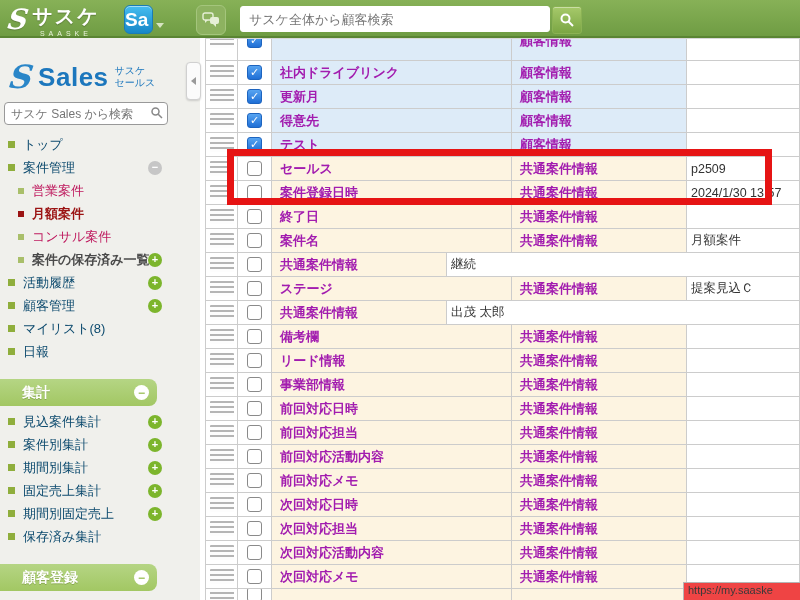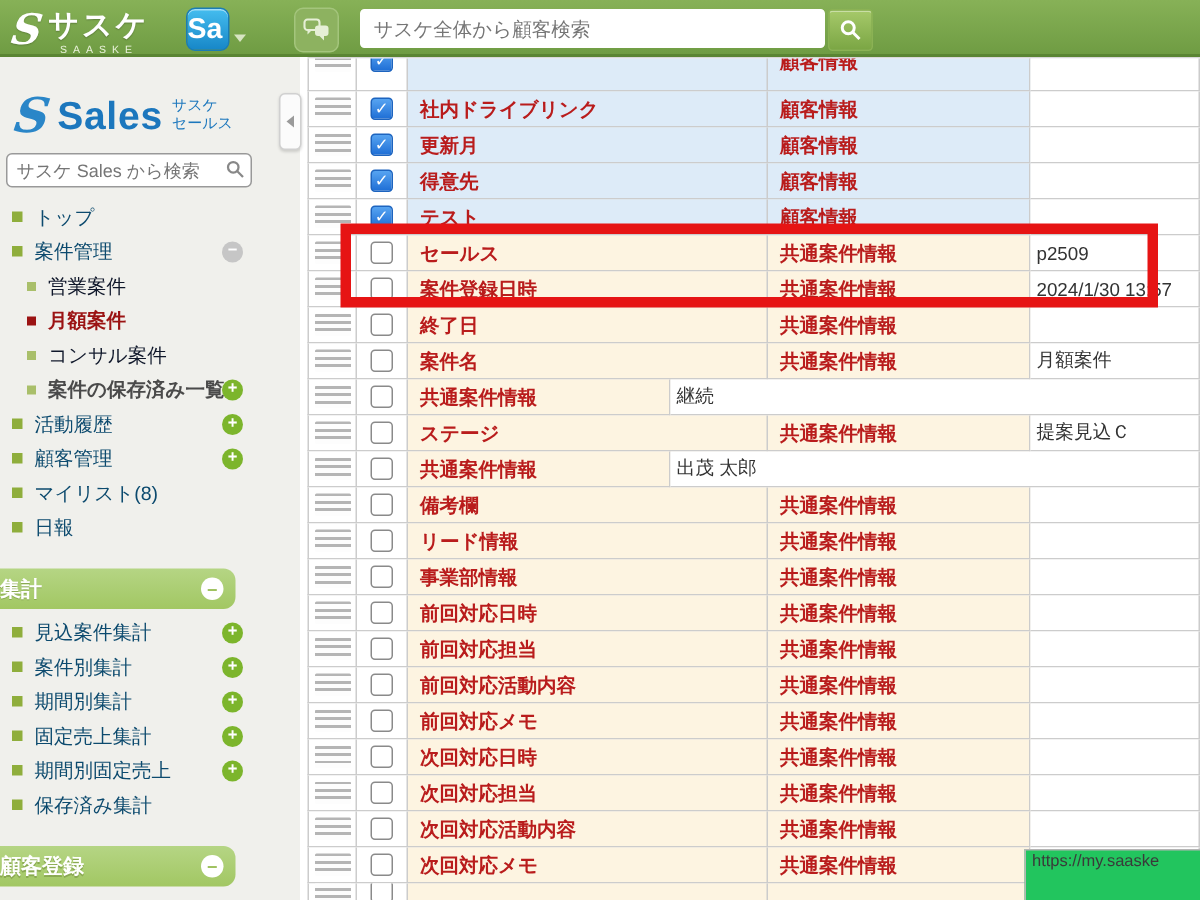--- a/index.html
+++ b/index.html
@@ -47,68 +47,68 @@
   .collapse-tab{position:absolute;left:186px;top:62px;width:13px;height:36px;background:#fbfbfb;
                 border:1px solid #d0d0d0;border-radius:4px;box-shadow:0 1px 2px rgba(0,0,0,.15);
                 display:flex;align-items:center;justify-content:center;cursor:pointer;z-index:5}
   .arrow-left{width:0;height:0;border-top:4px solid transparent;border-bottom:4px solid transparent;
               border-right:5px solid #9a9a9a}
   .menu-item{display:flex;align-items:center;height:23px;padding-left:8px;position:relative;cursor:pointer}
   .menu-item.indent{padding-left:18px}
   .bullet{width:7px;height:7px;background:#8fae3c;margin-right:8px;flex:none}
   .menu-item.indent .bullet{width:6px;height:6px;background:#a9bf6a}
   .mlabel{font-size:13px;color:#0c4a6e}
-  .menu-item.green .mlabel{color:#0f172a}
+  .menu-item.green .mlabel{color:#be185d}
   .menu-item.active .mlabel{color:#9b1313;font-weight:bold}
   .menu-item.active .bullet{background:#9b1313}
   .menu-item.bold .mlabel{color:#4a4a4a;font-weight:bold}
   .icon-right{position:absolute;right:38px;width:14px;height:14px;border-radius:50%;
               display:flex;align-items:center;justify-content:center;font-size:11px;font-weight:bold;
               color:#fff;line-height:1;cursor:pointer}
   .plus-ic{background:#7cb52c}
   .minus-gray-ic{background:#c6c6c6}
   .sec-head{width:157px;height:27px;background:linear-gradient(#b5d584,#a2c763);
             border-radius:0 8px 8px 0;display:flex;align-items:center;margin-top:16px;position:relative}
-  .sec-title{color:#fff;font-weight:bold;font-size:14px;margin-left:0;text-shadow:0 1px 0 #8aa952}
+  .sec-title{color:#fff;font-weight:bold;font-size:14px;margin-left:22px;text-shadow:0 1px 0 #8aa952}
   .sec-minus{position:absolute;right:8px;width:15px;height:15px;background:#fff;border-radius:50%;
              display:flex;align-items:center;justify-content:center;color:#9fc25f;font-weight:bold;
              font-size:12px;line-height:1;cursor:pointer}
   .sec-items{margin-top:4px}
 
   
   .main{position:absolute;left:205px;top:38px;width:595px;height:562px;background:#fff;border-top:1px solid #d8d8d8}
   .trow{display:flex;height:24px;box-sizing:border-box}
   .trow>div{border-bottom:1px solid #ccc;border-right:1px solid #ccc;box-sizing:border-box;
             display:flex;align-items:center;overflow:hidden}
   .c-handle{width:33px;border-left:1px solid #ccc;justify-content:center;background:#fff}
   .c-cb{width:34px;justify-content:center;background:#fff}
   .c-label{width:240px;padding-left:8px}
   .c-cat{width:175px;padding-left:8px}
   .c-val{flex:1;padding-left:4px;background:#fff}
   .trow.checked .c-label,.trow.checked .c-cat{background:#ddebf8}
   .trow.unchecked .c-label,.trow.unchecked .c-cat{background:#fdf4e1}
-  .c-label span,.c-cat span{font-size:13px;font-weight:bold;color:#b91c1c;white-space:nowrap}
+  .c-label span,.c-cat span{font-size:13px;font-weight:bold;color:#a21caf;white-space:nowrap}
   .c-val span{font-size:12.5px;color:#333;white-space:nowrap}
   .handle-icon{width:24px;height:15px;border-radius:1px;
                background:repeating-linear-gradient(to bottom,#b5b5b5 0 2px,#fdfdfd 2px 5px);cursor:grab}
   .cb{width:15px;height:15px;border-radius:3px;box-sizing:border-box;flex:none;cursor:pointer;
       display:flex;align-items:center;justify-content:center}
   .cb.on{background:linear-gradient(#57a4f1,#1f6fd6);border:1px solid #1d64bf;color:#fff;
          font-size:11px;font-weight:bold}
   .cb.off{background:#fff;border:1px solid #8a8a8a}
   .trow.pt{height:22px}
   .trow.pt .cb,.trow.pt .handle-icon,.trow.pt span{transform:translateY(-9px)}
   .trow.pb{height:12px}
 
   
   .red-box{position:absolute;left:227px;top:149px;width:545px;height:56px;
            border:7px solid #e61414;box-sizing:border-box;z-index:30;pointer-events:none}
-  .statusbar{position:absolute;right:0;bottom:0;height:16px;width:112px;background:#22c55e;
+  .statusbar{position:absolute;right:0;bottom:0;height:16px;width:112px;background:#ef4444;
              border:1px solid #b5b5b5;border-right:none;border-bottom:none;z-index:40;
-             font-size:11px;color:#3a3a3a;padding:1px 0 16px 4px;white-space:nowrap;overflow:hidden}
+             font-size:11px;color:#3a3a3a;padding:1px 0 0 4px;white-space:nowrap;overflow:hidden}
 </style>
 </head>
 <body>
 
 <div class="topbar">
   <div class="brand">
     <span class="swoosh">S</span>
     <span class="brand-col">
       <span class="brand-title">サスケ</span>
       <span class="brand-sub">SAASKE</span>

